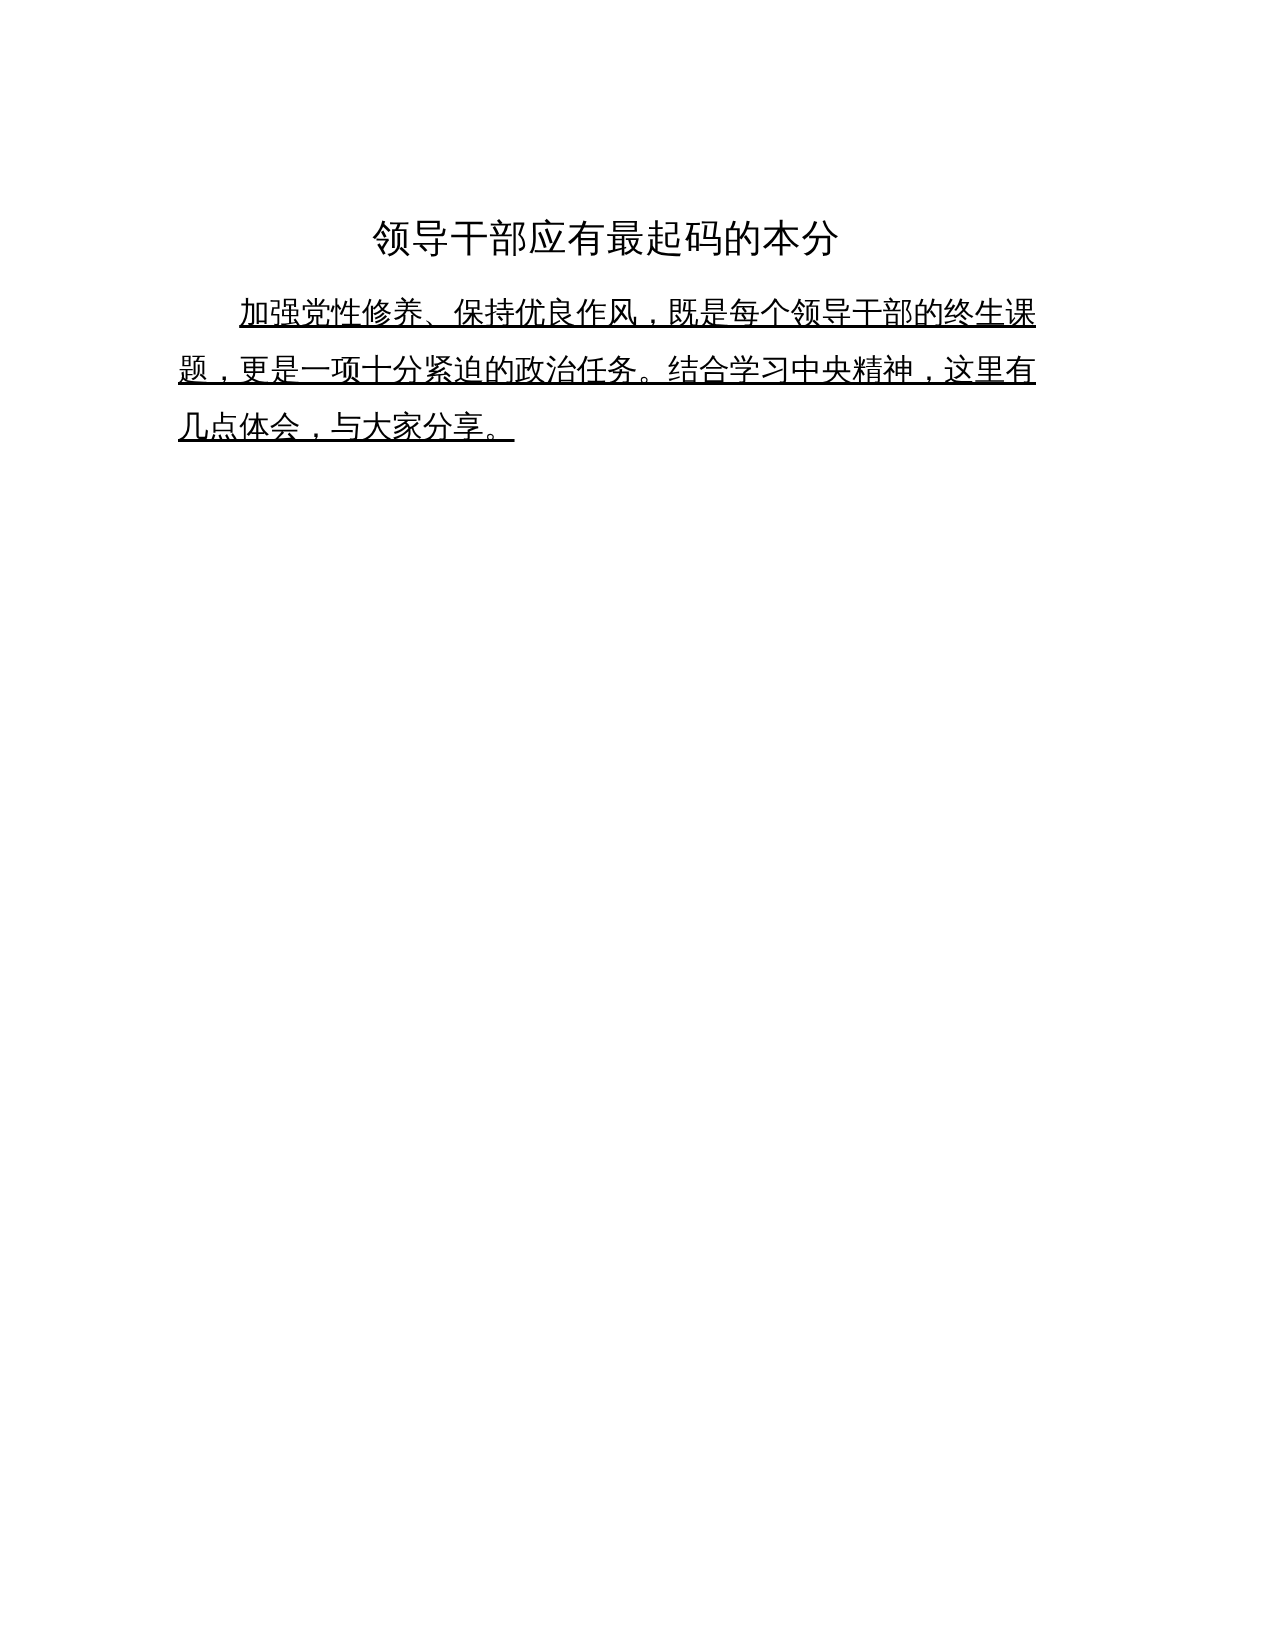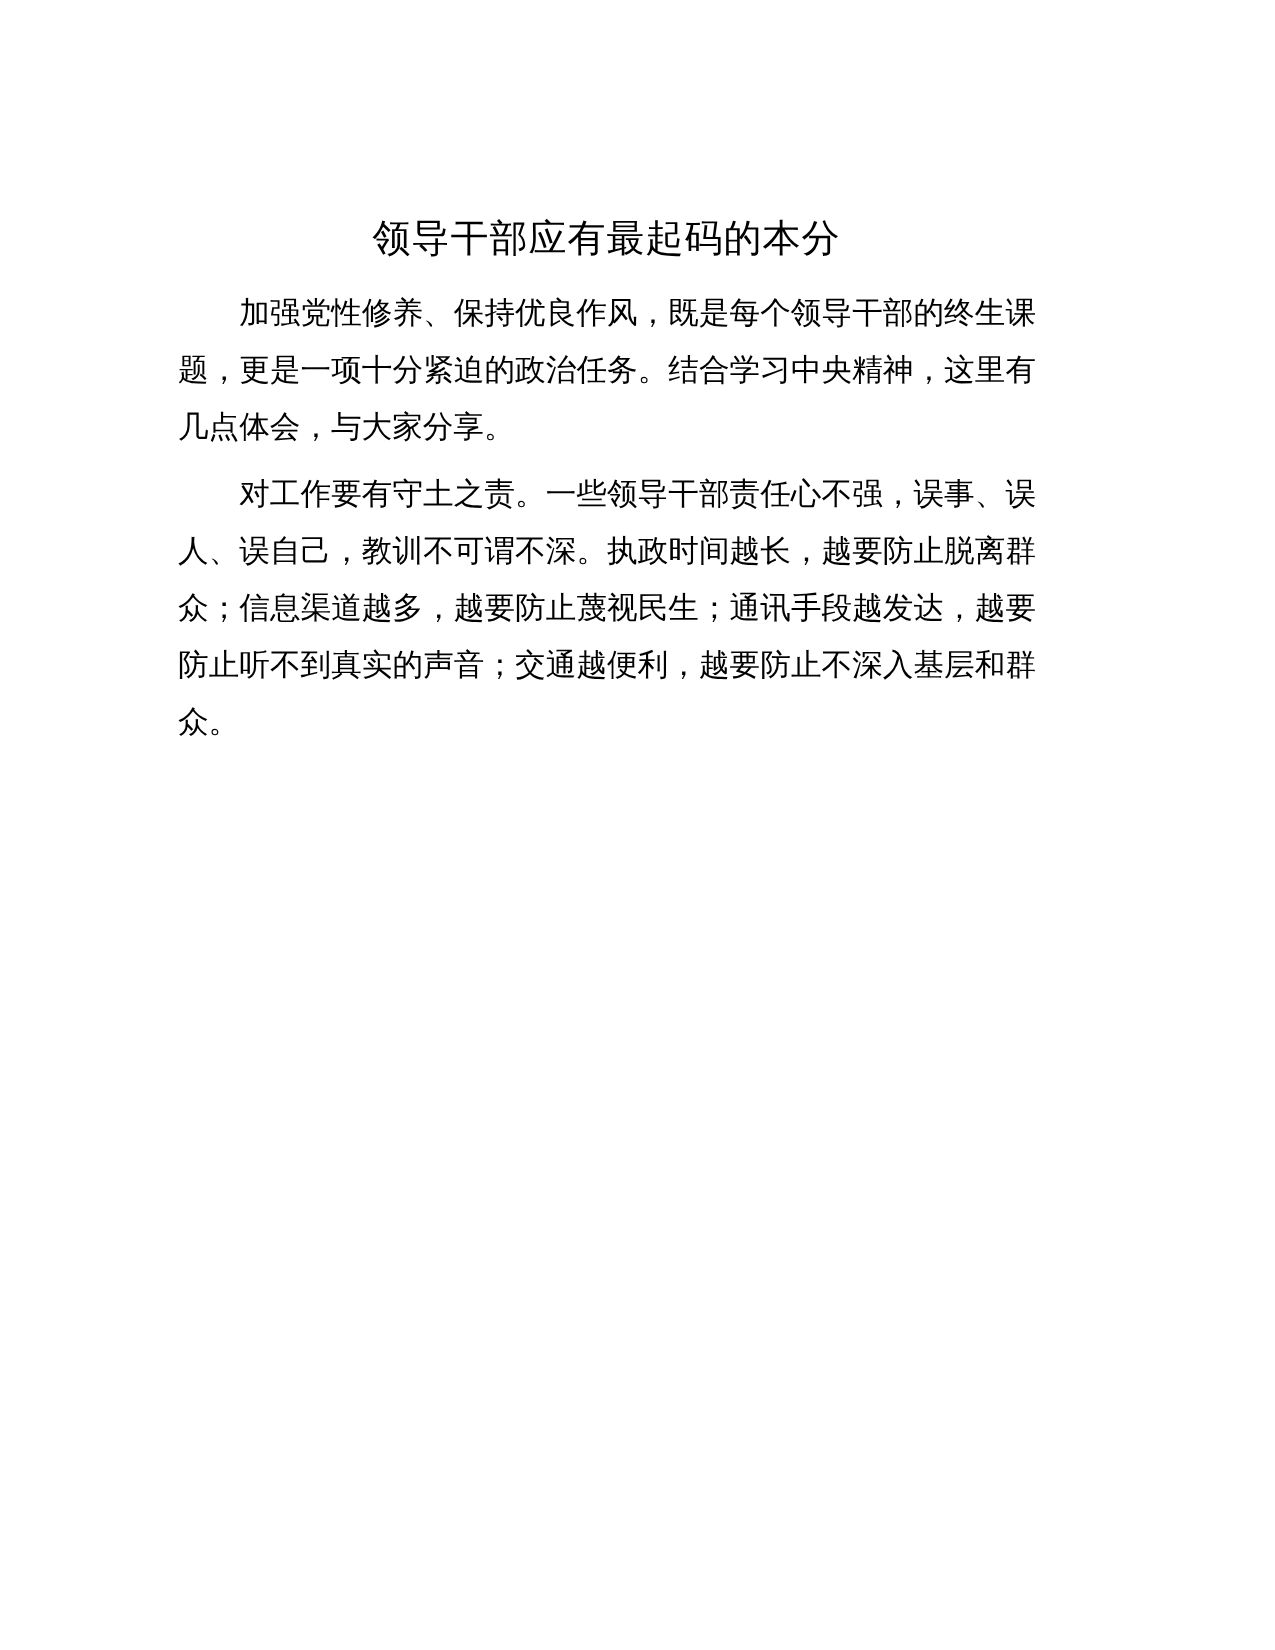--- a/index.html
+++ b/index.html
@@ -7,31 +7,30 @@
     .page {
       position: absolute; left: 0; top: 0; width: 1049px; height: 1650px;
       background: #ffffff; color: #000000;
       font-family: "DejaVu Sans", "Liberation Sans", sans-serif;
     }
     .title {
       position: absolute; left: 0; width: 1213px; top: 210px;
       text-align: center; font-size: 38px; line-height: 56px; letter-spacing: 1px;
     }
     .body {
-      position: absolute; left: 178px; top: 284px; width: 858px;
+      position: absolute; left: 178px; top: 284px; width: 858px; text-decoration: underline;
     }
     .para {
       margin: 0 0 10px 0;
       font-size: 30.6px; line-height: 57px;
       text-indent: 2em; text-align: justify; text-justify: inter-character;
       word-break: break-all;
     }
   </style>
 </head>
 <body>
 
 <div class="page">
   <div class="title">领导干部应有最起码的本分</div>
   <div class="body">
     <p class="para">加强党性修养、保持优良作风，既是每个领导干部的终生课题，更是一项十分紧迫的政治任务。结合学习中央精神，这里有几点体会，与大家分享。</p>
-    <p class="para">对工作要有守土之责。一些领导干部责任心不强，误事、误人、误自己，教训不可谓不深。执政时间越长，越要防止脱离群众；信息渠道越多，越要防止蔑视民生；通讯手段越发达，越要防止听不到真实的声音；交通越便利，越要防止不深入基层和群众。</p>
   </div>
 </div>
 
 </body></html>

